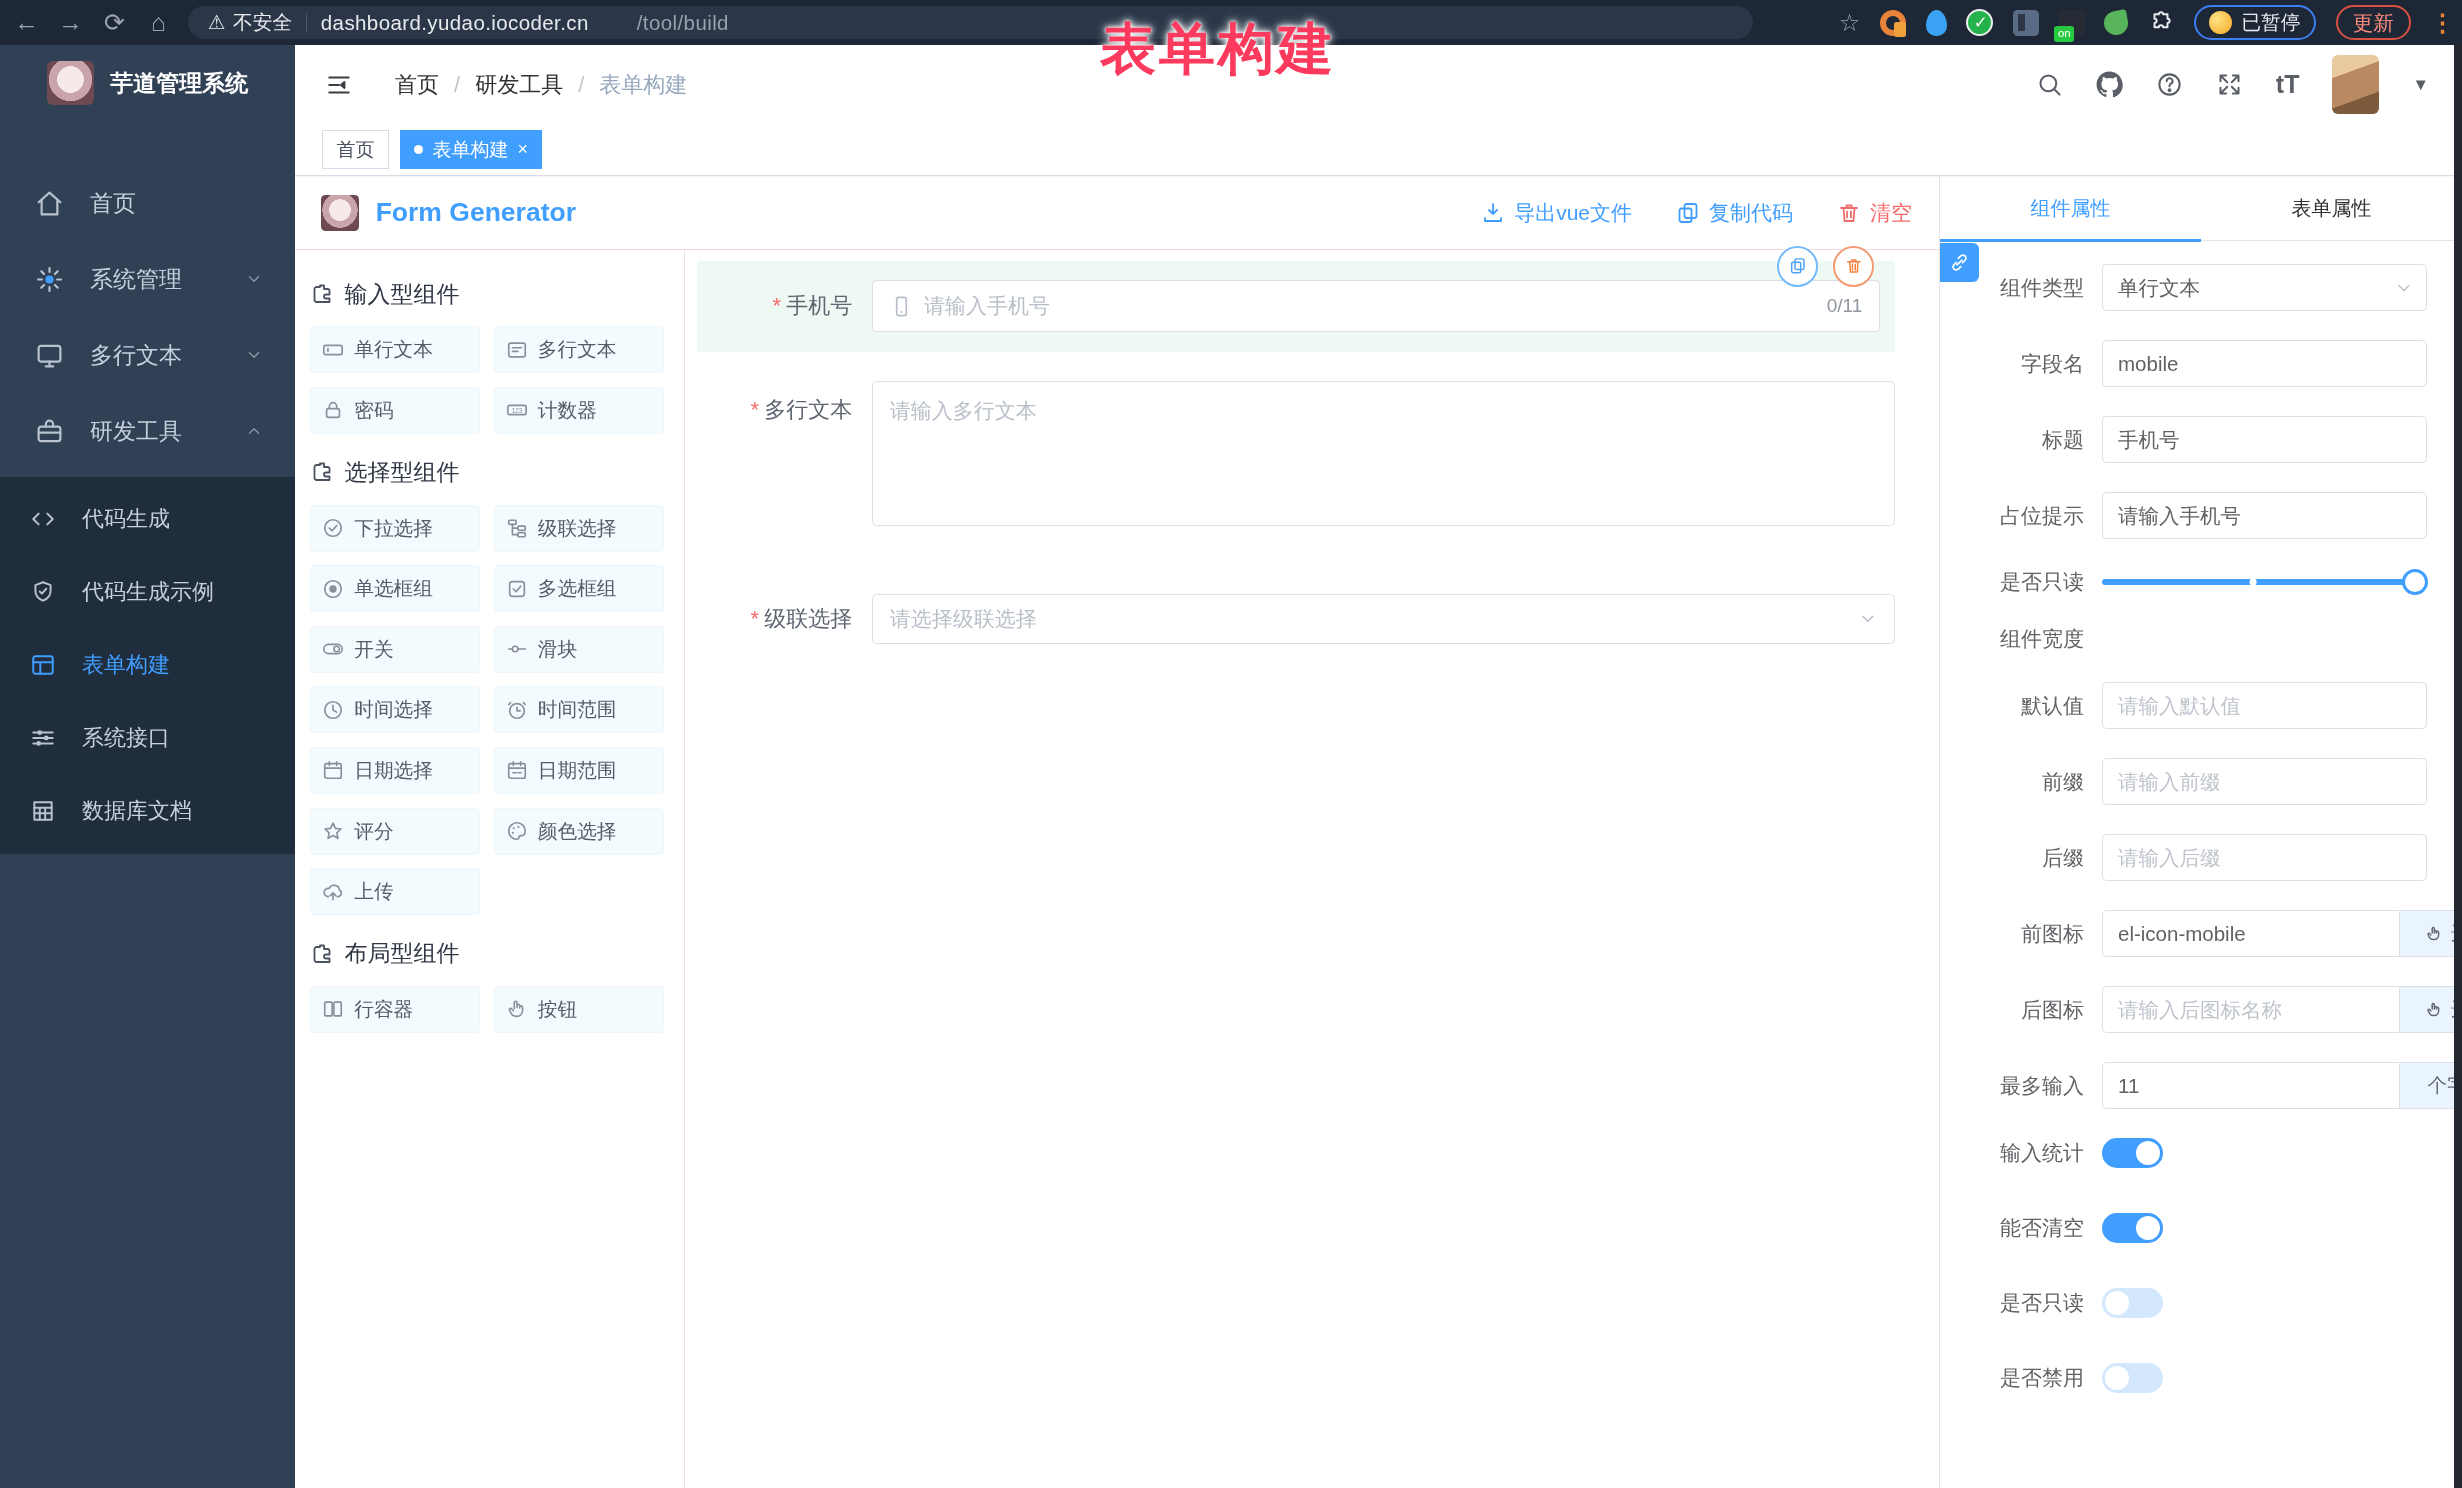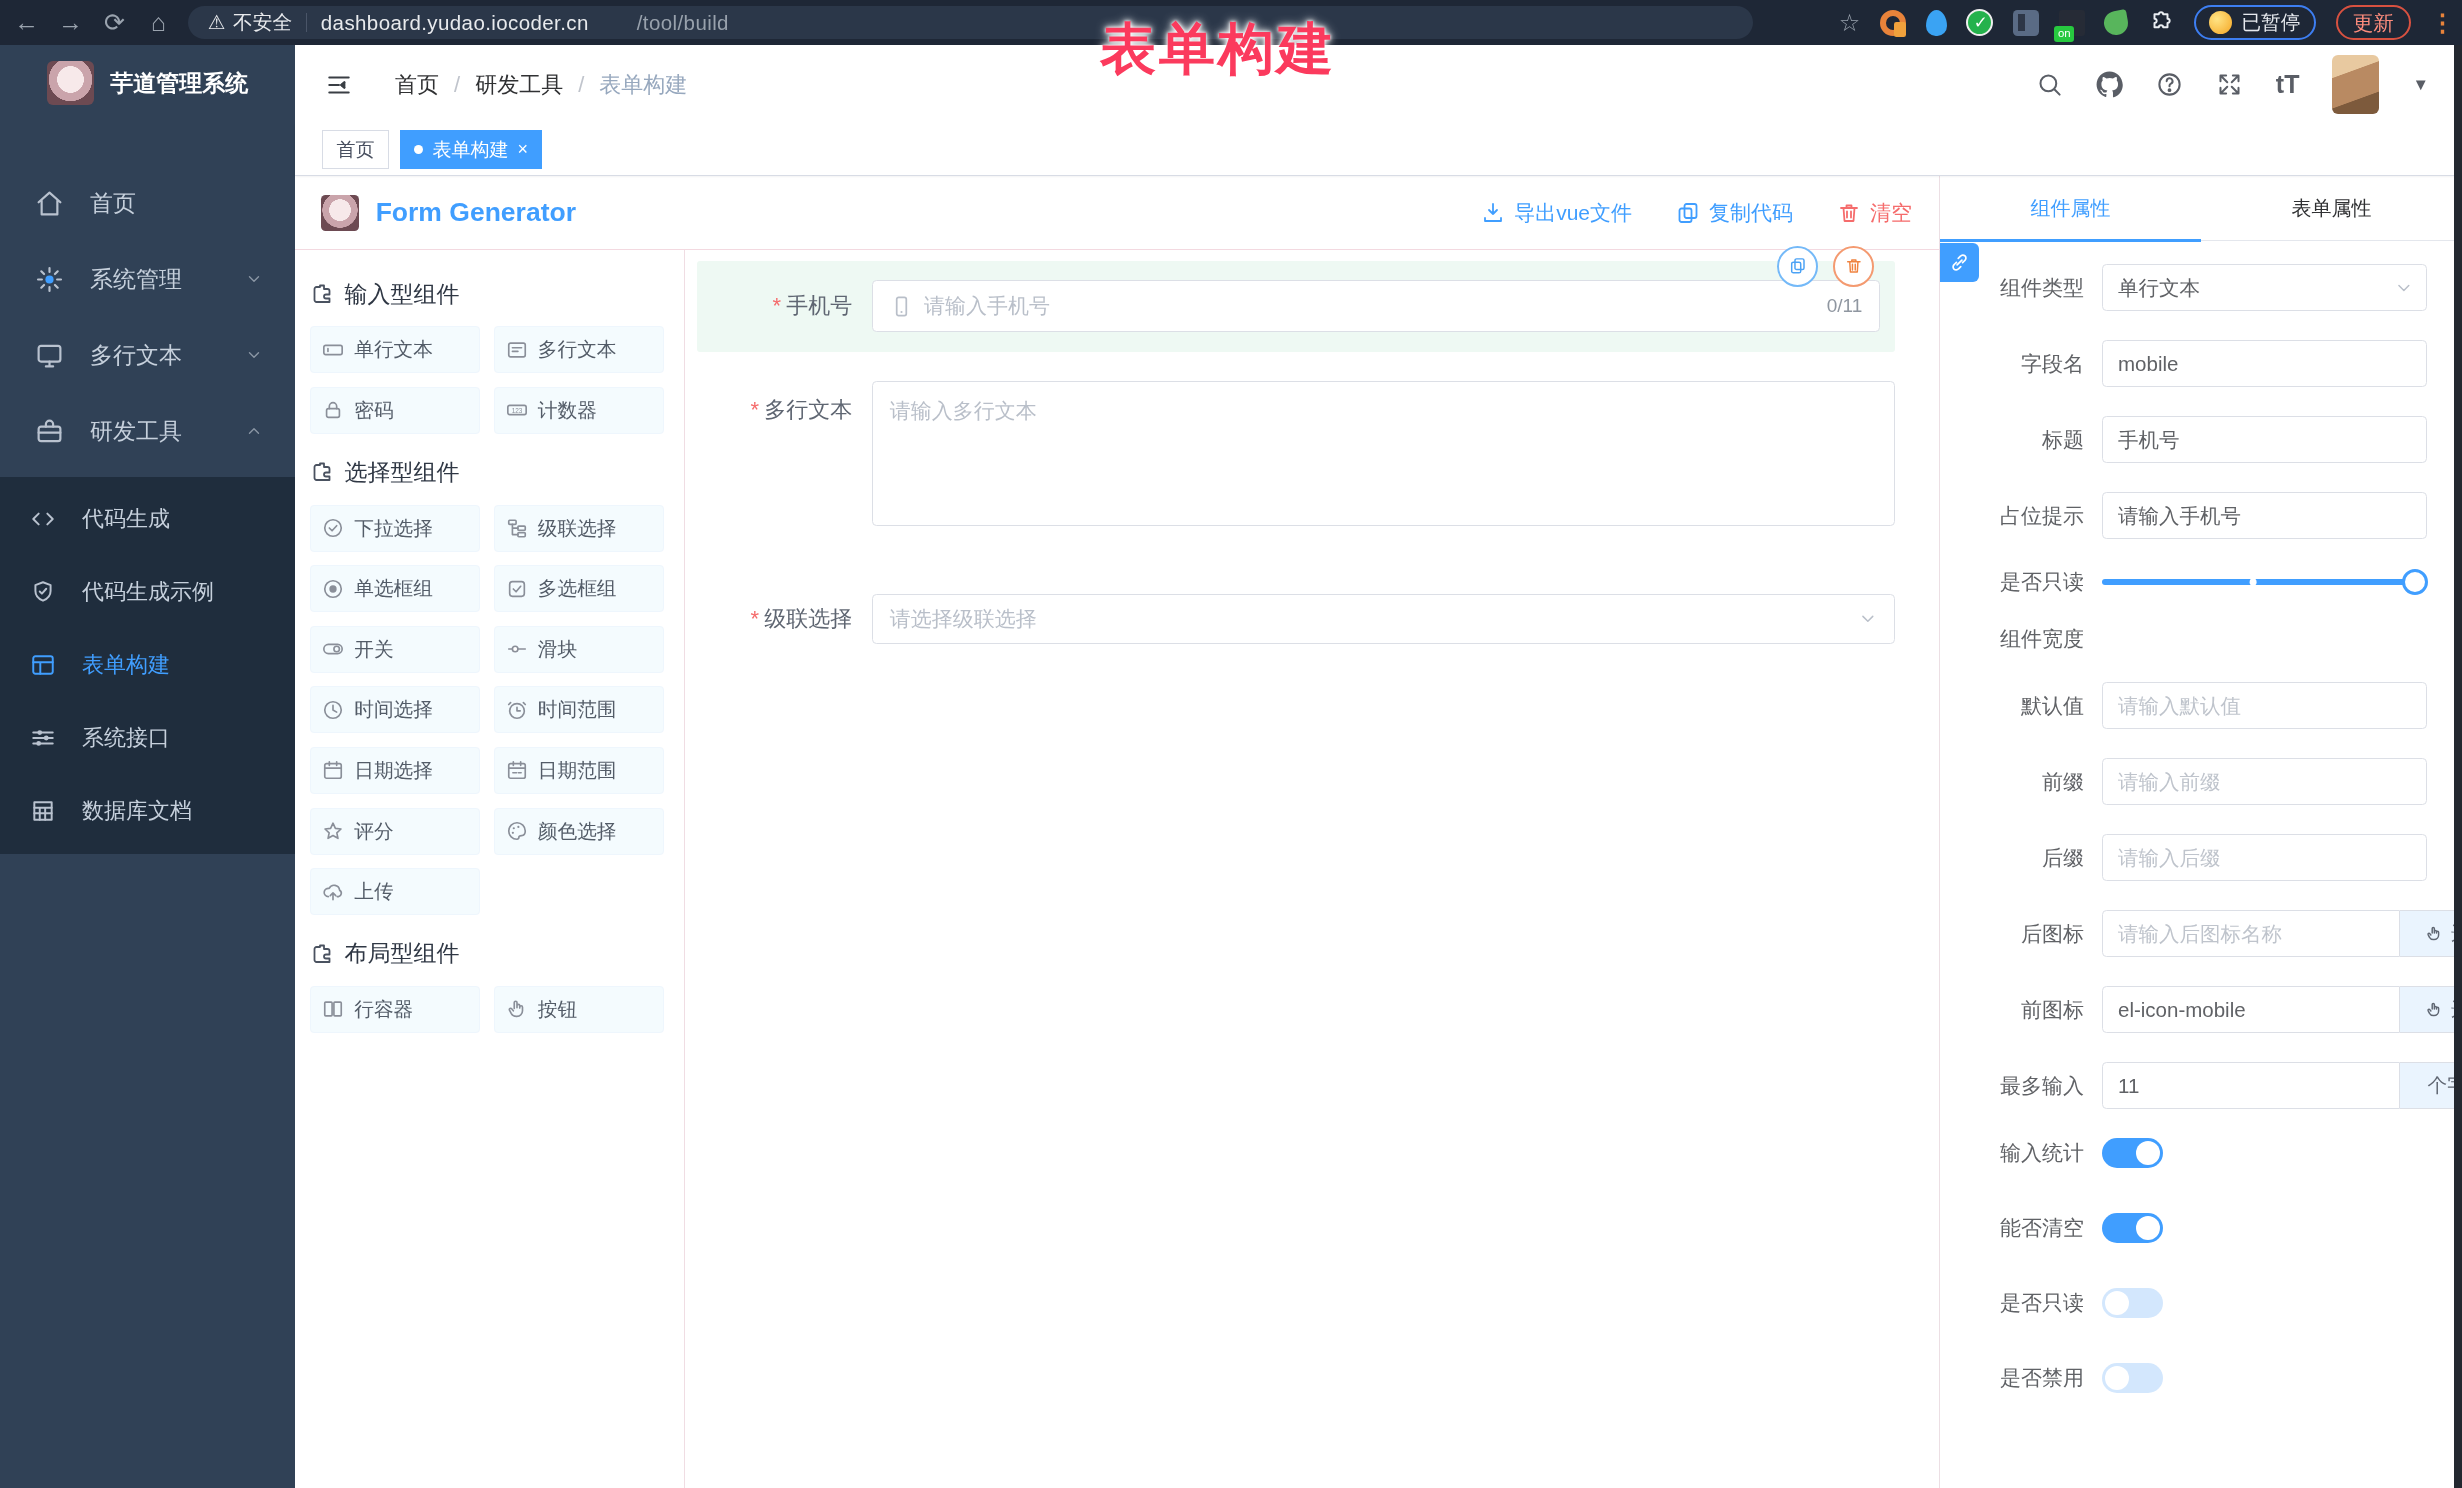--- a/index.html
+++ b/index.html
@@ -625,46 +625,46 @@
           </div>
 
           <div class="prow">
             <span class="plabel">后缀</span>
             <div class="pctl">
                 <input class="pinput" placeholder="请输入后缀" style="">
               </div>
           </div>
 
           <div class="prow">
+            <span class="plabel">前图标</span>
+            <div class="pctl with-append">
+              <input class="pinput" value="el-icon-mobile" style="">
+              <span class="append">
+                <svg viewBox="0 0 24 24">
+                    <path d="M10 11V5.5a1.3 1.3 0 0 1 2.6 0V11m0-1.8a1.3 1.3 0 0 1 2.6 0V11m0-.8a1.3 1.3 0 0 1 2.6 0v3.3a5.5 5.5 0 0 1-5.5 5.5h-.8a5.5 5.5 0 0 1-4.8-2.8l-1.7-3.3a1.2 1.2 0 0 1 2-1.2l1.4 1.7"></path>
+                  </svg>
+                <span>选择</span>
+              </span>
+            </div>
+          </div>
+
+          <div class="prow">
             <span class="plabel">后图标</span>
             <div class="pctl with-append">
               <input class="pinput" placeholder="请输入后图标名称" style="">
               <span class="append">
                 <svg viewBox="0 0 24 24">
                     <path d="M10 11V5.5a1.3 1.3 0 0 1 2.6 0V11m0-1.8a1.3 1.3 0 0 1 2.6 0V11m0-.8a1.3 1.3 0 0 1 2.6 0v3.3a5.5 5.5 0 0 1-5.5 5.5h-.8a5.5 5.5 0 0 1-4.8-2.8l-1.7-3.3a1.2 1.2 0 0 1 2-1.2l1.4 1.7"></path>
                   </svg>
                 <span>选择</span>
               </span>
             </div>
           </div>
 
           <div class="prow">
-            <span class="plabel">前图标</span>
-            <div class="pctl with-append">
-              <input class="pinput" value="el-icon-mobile" style="">
-              <span class="append">
-                <svg viewBox="0 0 24 24">
-                    <path d="M10 11V5.5a1.3 1.3 0 0 1 2.6 0V11m0-1.8a1.3 1.3 0 0 1 2.6 0V11m0-.8a1.3 1.3 0 0 1 2.6 0v3.3a5.5 5.5 0 0 1-5.5 5.5h-.8a5.5 5.5 0 0 1-4.8-2.8l-1.7-3.3a1.2 1.2 0 0 1 2-1.2l1.4 1.7"></path>
-                  </svg>
-                <span>选择</span>
-              </span>
-            </div>
-          </div>
-
-          <div class="prow">
             <span class="plabel">最多输入</span>
             <div class="pctl with-append">
               <input class="pinput" value="11" style="">
               <span class="append">
                   <span>个字符</span>
                 </span>
             </div>
           </div>
 
           <div class="prow swrow">

